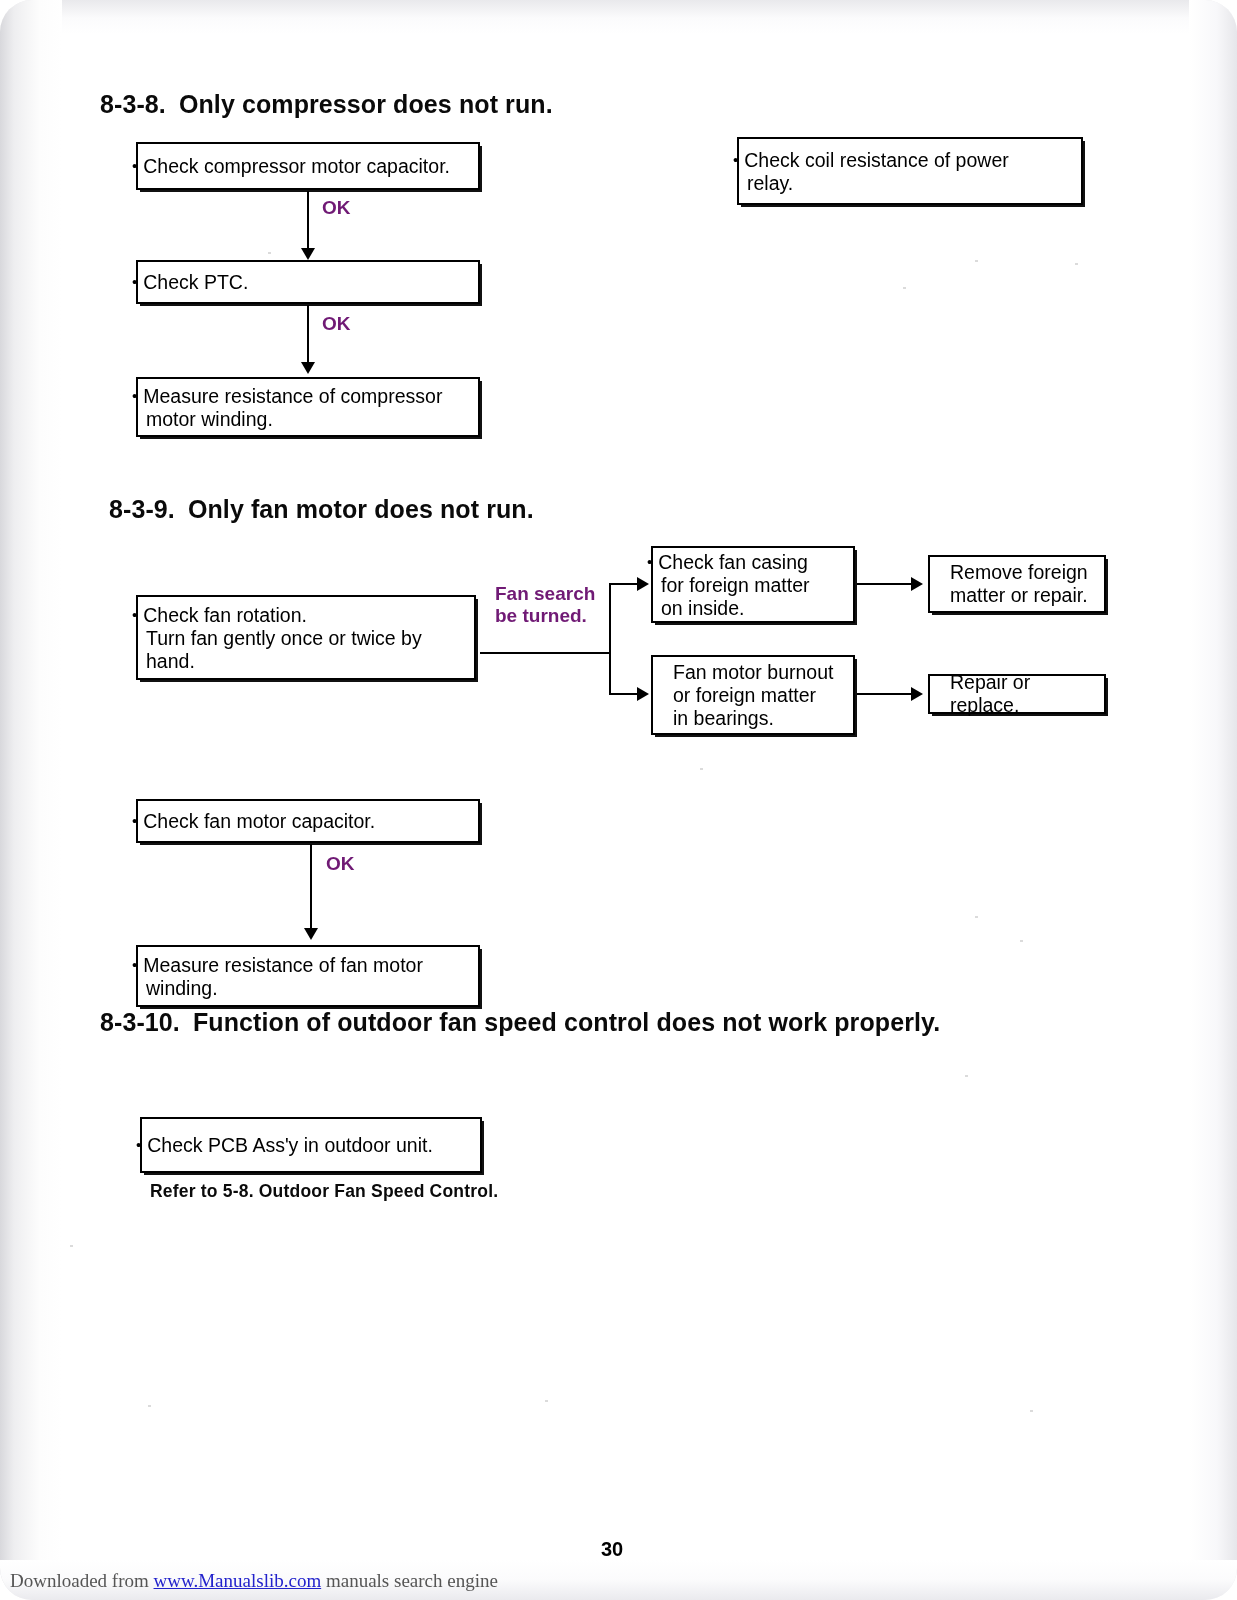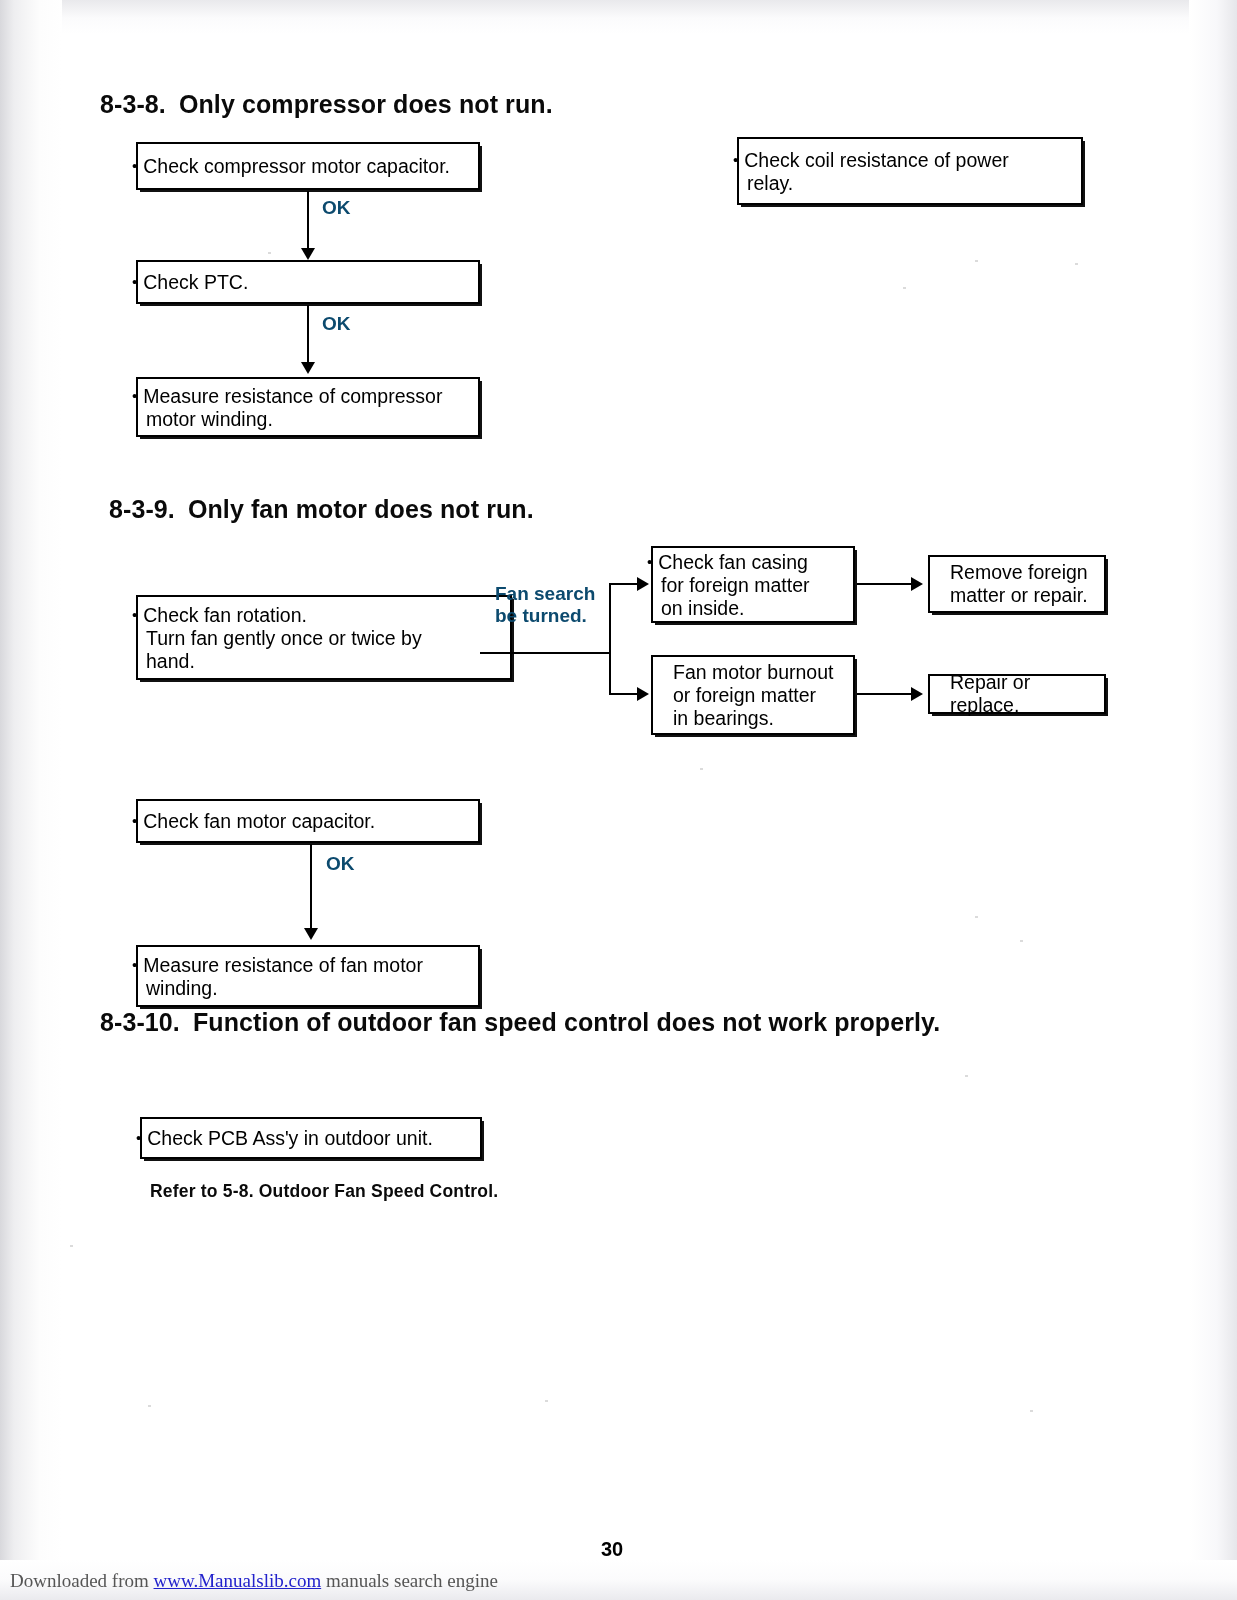--- a/index.html
+++ b/index.html
@@ -10,20 +10,21 @@
   body {
     font-family: "Liberation Sans", sans-serif;
     color: #000000;
   }
   #page {
     position: relative;
     width: 1237px;
     height: 1600px;
     background: #ffffff;
     overflow: hidden;
+    border-radius: 32px;
   }
   
   .page-edge-left {
     position: absolute;
     left: 0; top: 0;
     width: 62px; height: 1600px;
     background: linear-gradient(to right, #d8d8dc 0px, #eeeef0 14px, #fdfdfd 40px, #ffffff 62px);
   }
   .page-edge-top {
     position: absolute;
@@ -113,21 +114,21 @@
     border-top: 7px solid transparent;
     border-bottom: 7px solid transparent;
     border-left: 12px solid #000000;
   }
   .edge-label {
     position: absolute;
     font-size: 19px;
     font-weight: bold;
     white-space: pre-line;
     line-height: 22px;
-    color: #0c4a6e;
+    color: #701a75;
   }
   .note {
     position: absolute;
     font-size: 17.5px;
     font-weight: bold;
     letter-spacing: 0.2px;
     white-space: nowrap;
     color: #0a0a0a;
   }
 
@@ -199,21 +200,21 @@
 
   <div class="fbox bulleted" style="left:737px; top:137px; width:346px; height:68px;">
     <div class="txt">Check coil resistance of power
 relay.</div>
   </div>
 
   <div class="heading" style="left:109px; top:495px;">
     <span class="num">8-3-9.</span><span>Only fan motor does not run.</span>
   </div>
 
-  <div class="fbox bulleted" style="left:136px; top:595px; width:376px; height:85px;">
+  <div class="fbox bulleted" style="left:136px; top:595px; width:340px; height:85px;">
     <div class="txt">Check fan rotation.
 Turn fan gently once or twice by
 hand.</div>
   </div>
 
   <div class="hline" style="left:480px; top:652px; width:131px;"></div>
   <div class="edge-label" style="left:495px; top:583px;">Fan search
 be turned.</div>
 
   <div class="vline" style="left:609px; top:583px; height:112px;"></div>
@@ -261,21 +262,21 @@
 
   <div class="fbox bulleted" style="left:136px; top:945px; width:344px; height:62px;">
     <div class="txt">Measure resistance of fan motor
 winding.</div>
   </div>
 
   <div class="heading" style="left:100px; top:1008px;">
     <span class="num">8-3-10.</span><span>Function of outdoor fan speed control does not work properly.</span>
   </div>
 
-  <div class="fbox bulleted" style="left:140px; top:1117px; width:342px; height:42px;">
+  <div class="fbox bulleted" style="left:140px; top:1117px; width:342px; height:56px;">
     <div class="txt">Check PCB Ass'y in outdoor unit.</div>
   </div>
 
   <div class="note" style="left:150px; top:1181px;">Refer to 5-8. Outdoor Fan Speed Control.</div>
 
   <div class="speck" style="left:268px; top:252px;"></div>
   <div class="speck" style="left:975px; top:260px;"></div>
   <div class="speck" style="left:1075px; top:263px;"></div>
   <div class="speck" style="left:903px; top:287px;"></div>
   <div class="speck" style="left:700px; top:768px;"></div>

